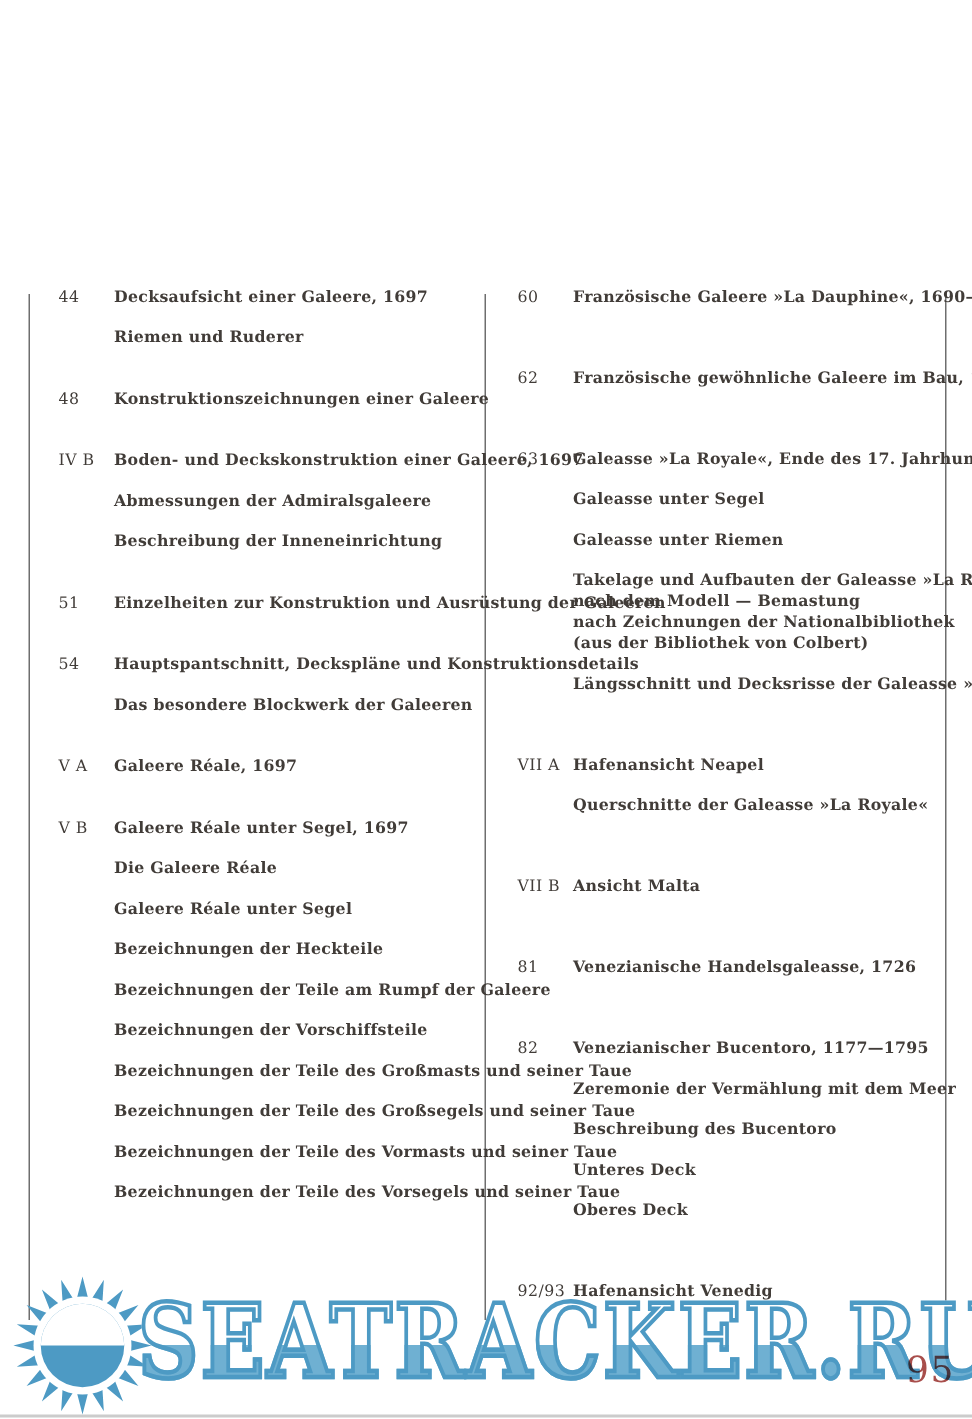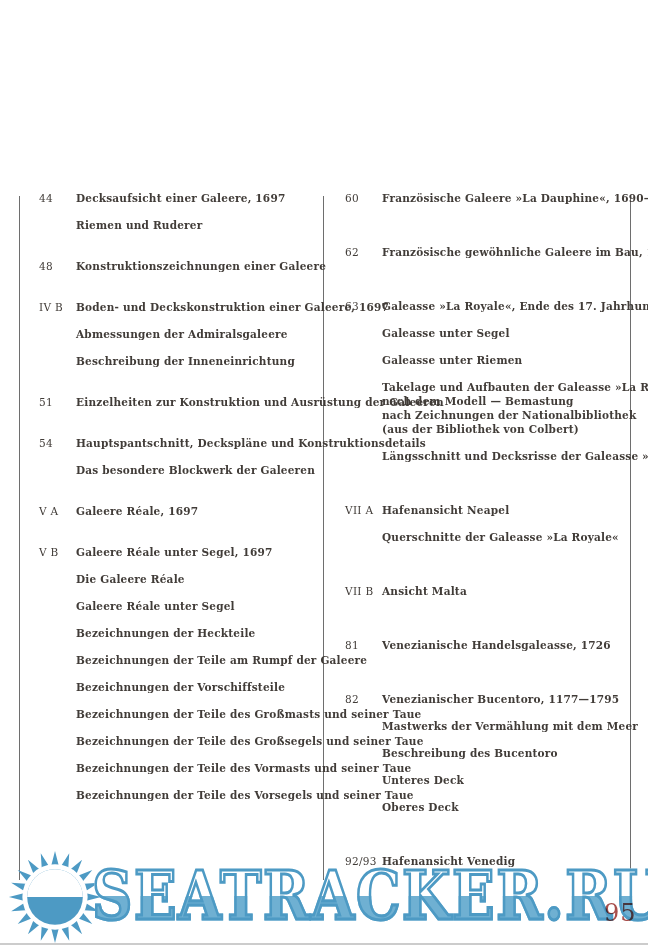--- a/index.html
+++ b/index.html
@@ -259,21 +259,21 @@
       </div>
       <div class="toc-entry gap-large">
         <span class="toc-num">82</span>
         <div class="toc-text">
           <div class="toc-line">Venezianischer Bucentoro, 1177—1795</div>
         </div>
       </div>
       <div class="toc-entry gap-row">
         <span class="toc-num"></span>
         <div class="toc-text">
-          <div class="toc-line">Mastwerks der Vermählung mit dem Meer</div>
+          <div class="toc-line">Zeremonie der Vermählung mit dem Meer</div>
         </div>
       </div>
       <div class="toc-entry gap-row">
         <span class="toc-num"></span>
         <div class="toc-text">
           <div class="toc-line">Beschreibung des Bucentoro</div>
         </div>
       </div>
       <div class="toc-entry gap-row">
         <span class="toc-num"></span>

